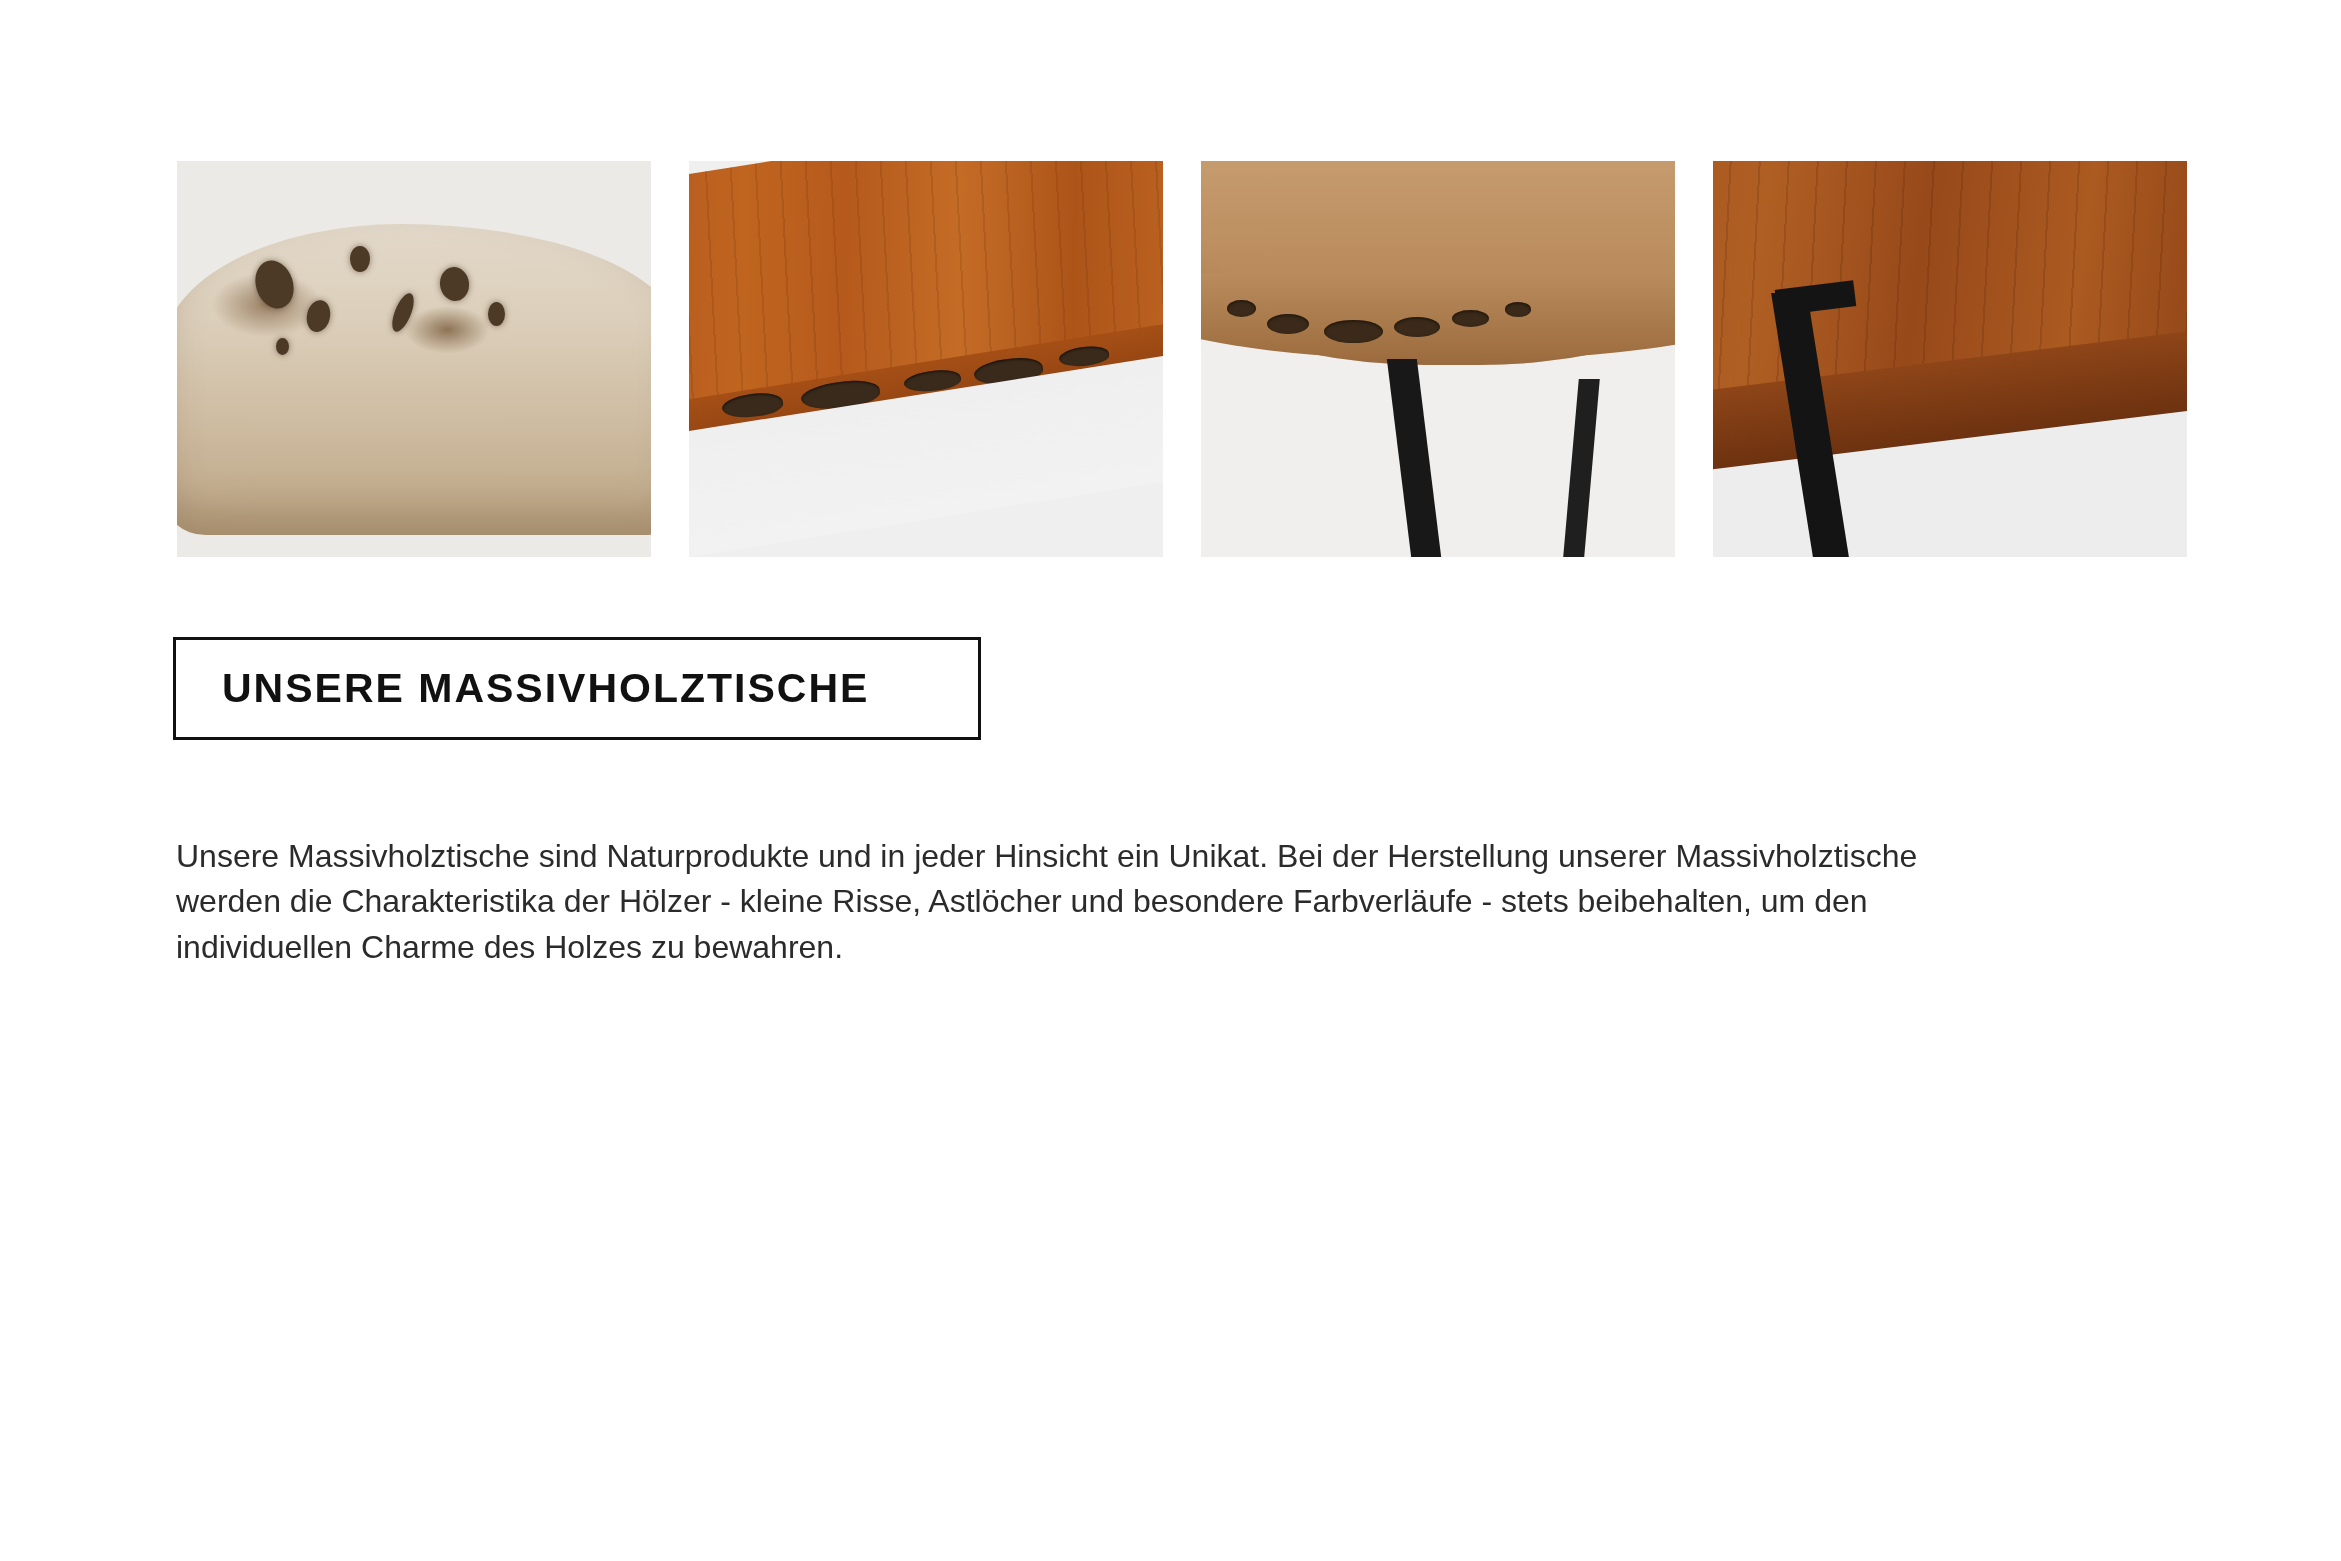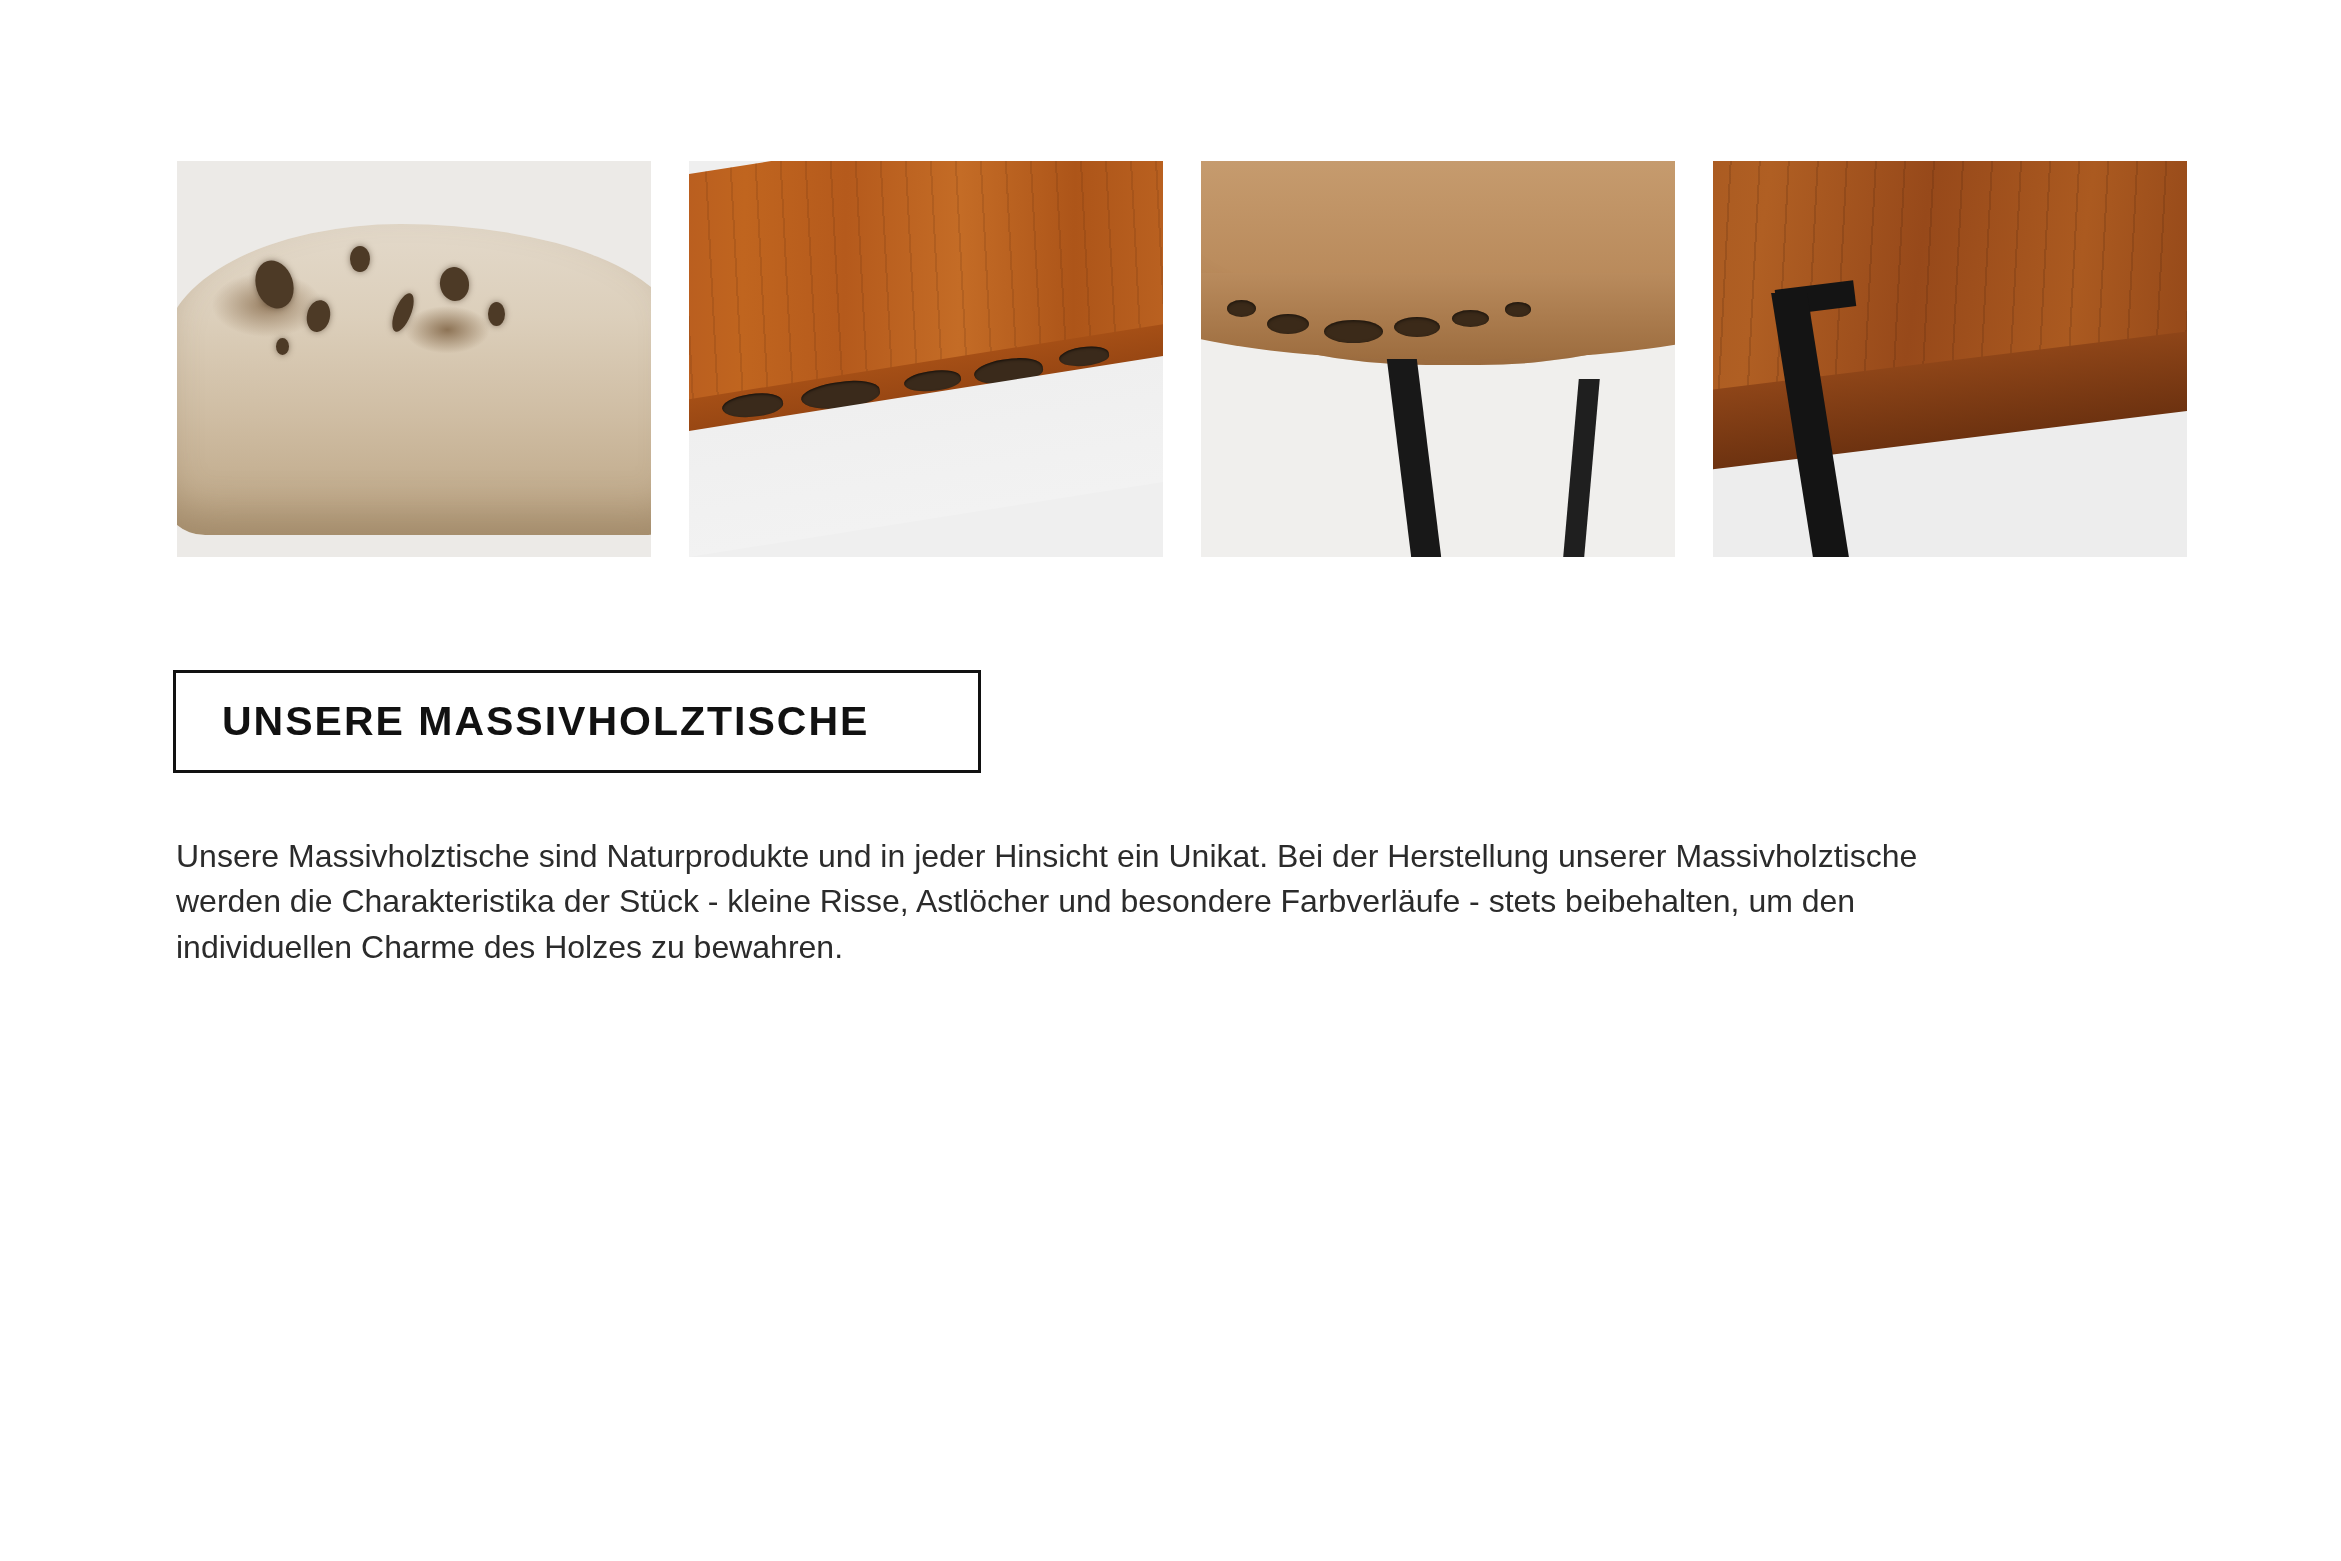--- a/index.html
+++ b/index.html
@@ -195,21 +195,21 @@
     left: 63px; top: 124px;
     width: 79px; height: 26.4px;
     background: #141414;
     transform: rotate(-7deg);
   }
 
   
   .headline-box {
     position: absolute;
     left: 173px;
-    top: 670px;
+    top: 637px;
     width: 808px;
     height: 103px;
     border: 3.3px solid #111111;
     box-sizing: border-box;
     display: flex;
     align-items: center;
   }
   .headline {
     margin: 0 0 0 46px;
     font-size: 41px;
@@ -286,17 +286,17 @@
       <div class="leg"></div>
     </div>
 
   </div>
 
   <div class="headline-box">
     <h2 class="headline">UNSERE MASSIVHOLZTISCHE</h2>
   </div>
 
   <div class="copy">
-    <p>Unsere Massivholztische sind Naturprodukte und in jeder Hinsicht ein Unikat. Bei der Herstellung unserer Massivholztische werden die Charakteristika der Stück - kleine Risse, Astlöcher und besondere Farbverläufe - stets beibehalten, um den individuellen Charme des Holzes zu bewahren.</p>
+    <p>Unsere Massivholztische sind Naturprodukte und in jeder Hinsicht ein Unikat. Bei der Herstellung unserer Massivholztische werden die Charakteristika der Hölzer - kleine Risse, Astlöcher und besondere Farbverläufe - stets beibehalten, um den individuellen Charme des Holzes zu bewahren.</p>
   </div>
 
 </div>
 
 
 </body></html>

